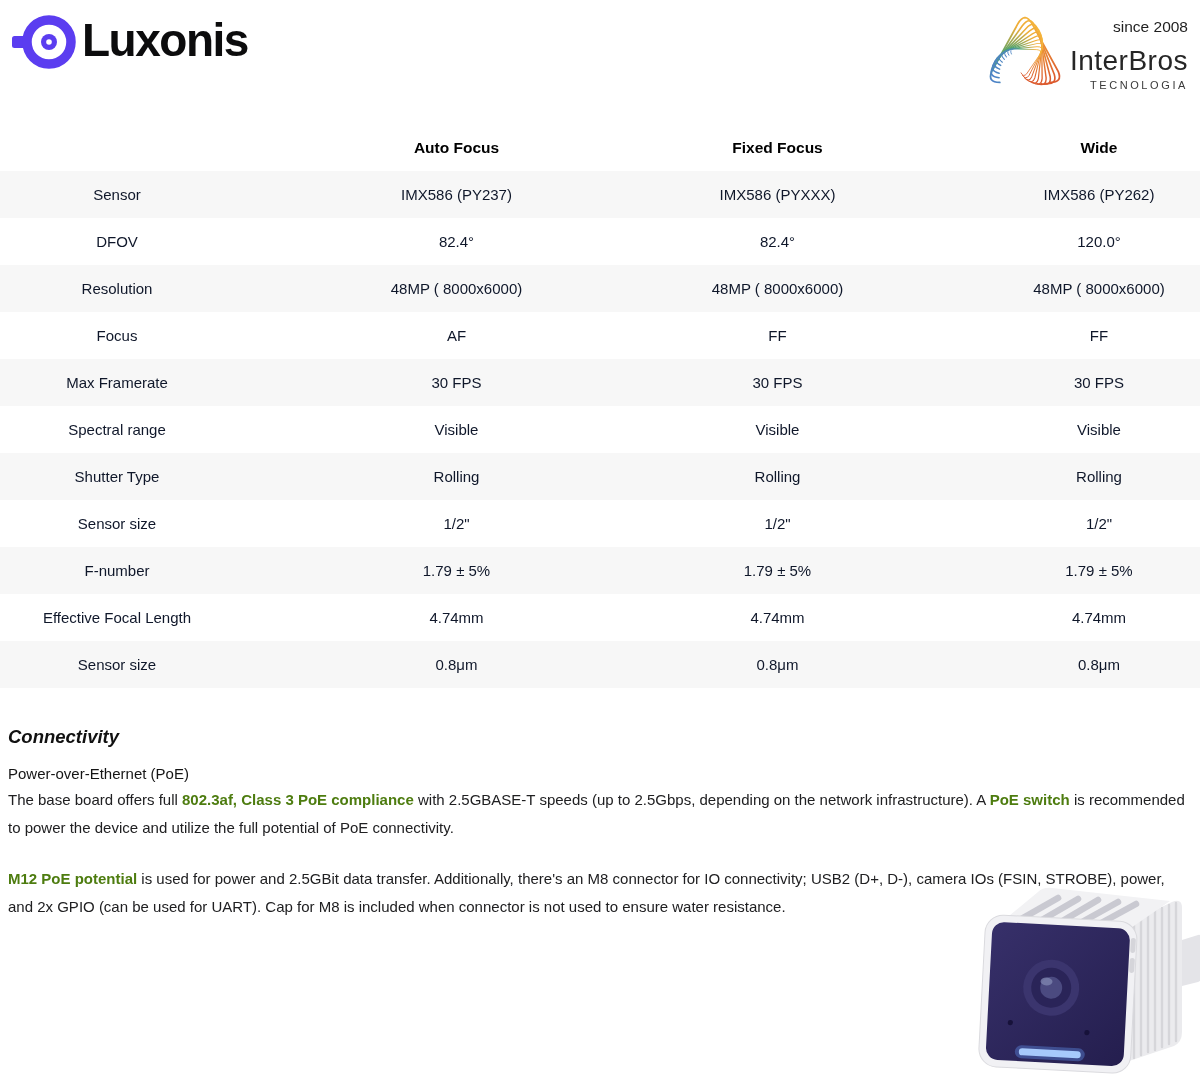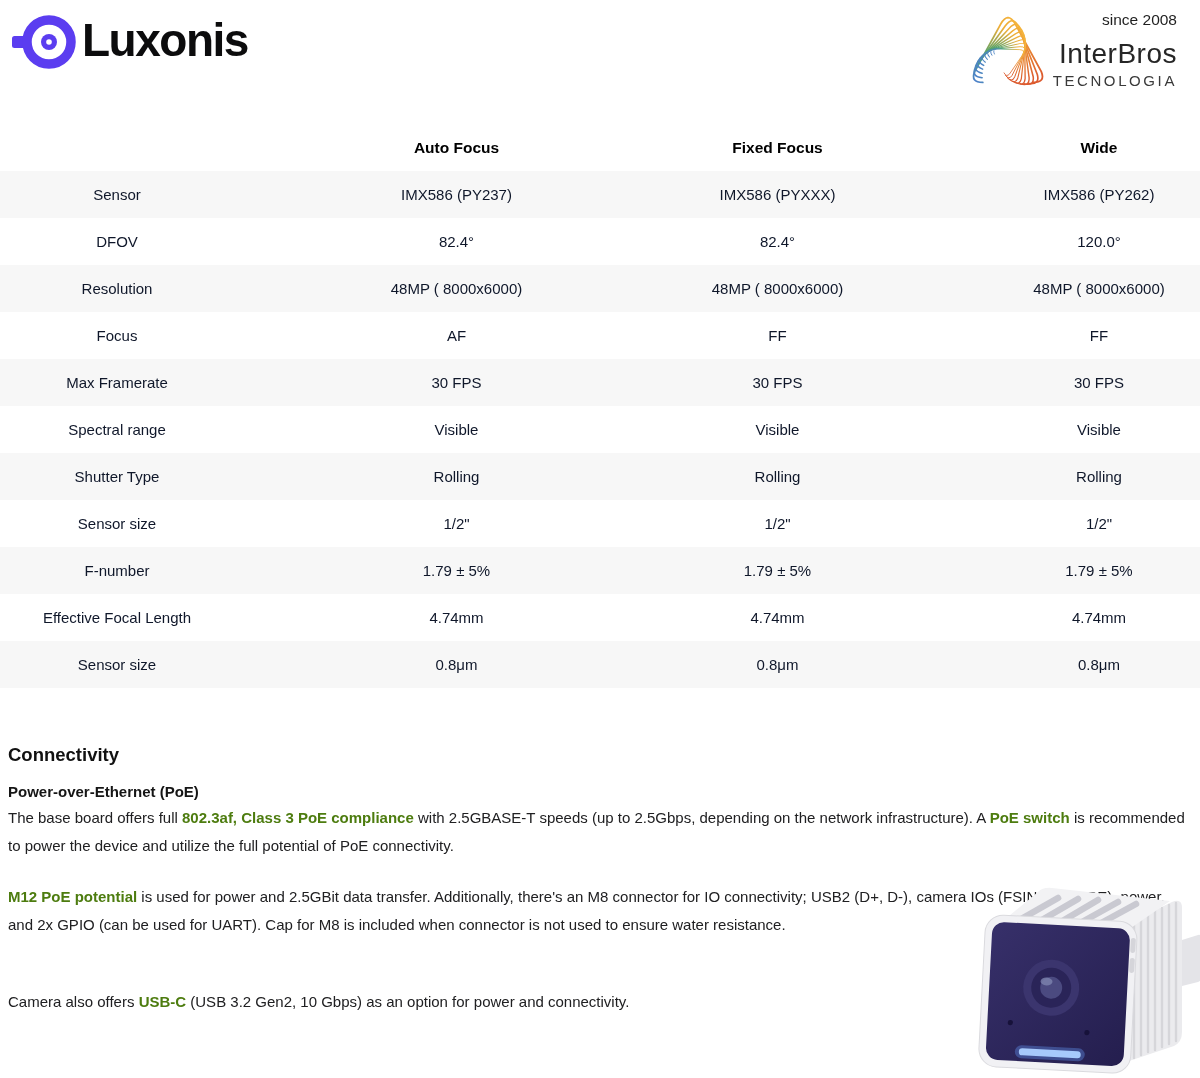--- a/index.html
+++ b/index.html
@@ -6,41 +6,41 @@
   .page {
     position:relative; width:1200px; height:1078px; overflow:hidden;
     background:#ffffff; color:#1c1c1e;
     font-family:"Liberation Sans", sans-serif;
   }
 
   
   .hdr { position:absolute; top:0; left:0; width:1200px; height:124px; }
   .luxonis { position:absolute; left:12px; top:10px; display:flex; align-items:center; gap:6px; }
   .luxonis-word { font-size:46px; font-weight:700; letter-spacing:-1.5px; color:#0c0c0d; line-height:1; padding-bottom:4px; }
-  .interbros { position:absolute; right:23px; top:8px; display:flex; align-items:center; }
+  .interbros { position:absolute; right:12px; top:8px; display:flex; align-items:flex-end; }
   .ib-text { text-align:right; line-height:1.15; }
   .ib-since { font-size:15.5px; color:#1f1f1f; }
   .ib-name  { font-size:28px;  color:#262626; letter-spacing:.5px; margin-top:9px; }
-  .ib-sub   { font-size:15px; color:#3a3a3a; letter-spacing:2.6px; margin-top:2px; }
+  .ib-sub   { font-size:11px; color:#3a3a3a; letter-spacing:2.6px; margin-top:2px; }
 
   
   .table-wrap { position:absolute; top:124px; left:0; width:1200px; height:564px; overflow:hidden; }
   table.spec { border-collapse:collapse; table-layout:fixed; width:1260px; }
   .spec th, .spec td {
     height:47px; padding:0; text-align:center; vertical-align:middle;
     font-size:15px; font-weight:400; color:#0f172a; white-space:nowrap;
   }
   .spec thead th { font-weight:700; font-size:15.5px; color:#000000; }
   .spec td.lbl, .spec th.lbl { padding-right:62px; }
   .spec tbody tr:nth-child(odd) { background:#f7f7f7; }
 
   
   .connectivity { position:absolute; top:688px; left:8px; width:1184px; }
-  .connectivity h2 { margin:56px 0 0 0; font-size:18.5px; font-weight:700; color:#111; }
-  .connectivity h3 { margin:17px 0 0 0; font-size:15px; font-weight:700; color:#151515; }
+  .connectivity h2 { margin:38px 0 0 0; font-size:18.5px; font-weight:700; color:#111;font-style:italic; }
+  .connectivity h3 { margin:17px 0 0 0; font-size:15px; font-weight:400; color:#151515; }
   .connectivity p  { margin:4px 0 0 0; font-size:15px; line-height:27.5px; color:#202022; }
   .connectivity p.m12  { margin-top:24px; }
   .connectivity p.usbc { margin-top:50px; }
   .connectivity strong { font-weight:700; color:#4d7c0f; }
 
   
   .camera { position:absolute; left:976px; top:882px; width:226px; height:196px; }
 </style>
 </head>
 <body>
@@ -186,21 +186,20 @@
           </tr>
         </tbody>
     </table>
   </div>
 
   <section class="connectivity">
     <h2>Connectivity</h2>
     <h3>Power-over-Ethernet (PoE)</h3>
     <p><span>The base board offers full </span><strong>802.3af, Class 3 PoE compliance</strong><span> with 2.5GBASE-T speeds (up to 2.5Gbps, depending on the network infrastructure). A </span><strong>PoE switch</strong><span> is recommended to power the device and utilize the full potential of PoE connectivity.</span></p>
     <p class="m12"><strong>M12 PoE potential</strong><span> is used for power and 2.5GBit data transfer. Additionally, there's an M8 connector for IO connectivity; USB2 (D+, D-), camera IOs (FSIN, STROBE), power, and 2x GPIO (can be used for UART). Cap for M8 is included when connector is not used to ensure water resistance.</span></p>
-    <p class="usbc"><span>Camera also offers </span><strong>USB-C</strong><span> (USB 3.2 Gen2, 10 Gbps) as an option for power and connectivity.</span></p>
   </section>
 
   <div class="camera">
     <svg width="226" height="196" viewBox="0 0 226 196">
       <defs>
         <linearGradient id="camFace" x1="0" y1="0" x2="1" y2="1">
           <stop offset="0" stop-color="#37306a"></stop>
             <stop offset="1" stop-color="#241e4e"></stop>
         </linearGradient>
       </defs>

